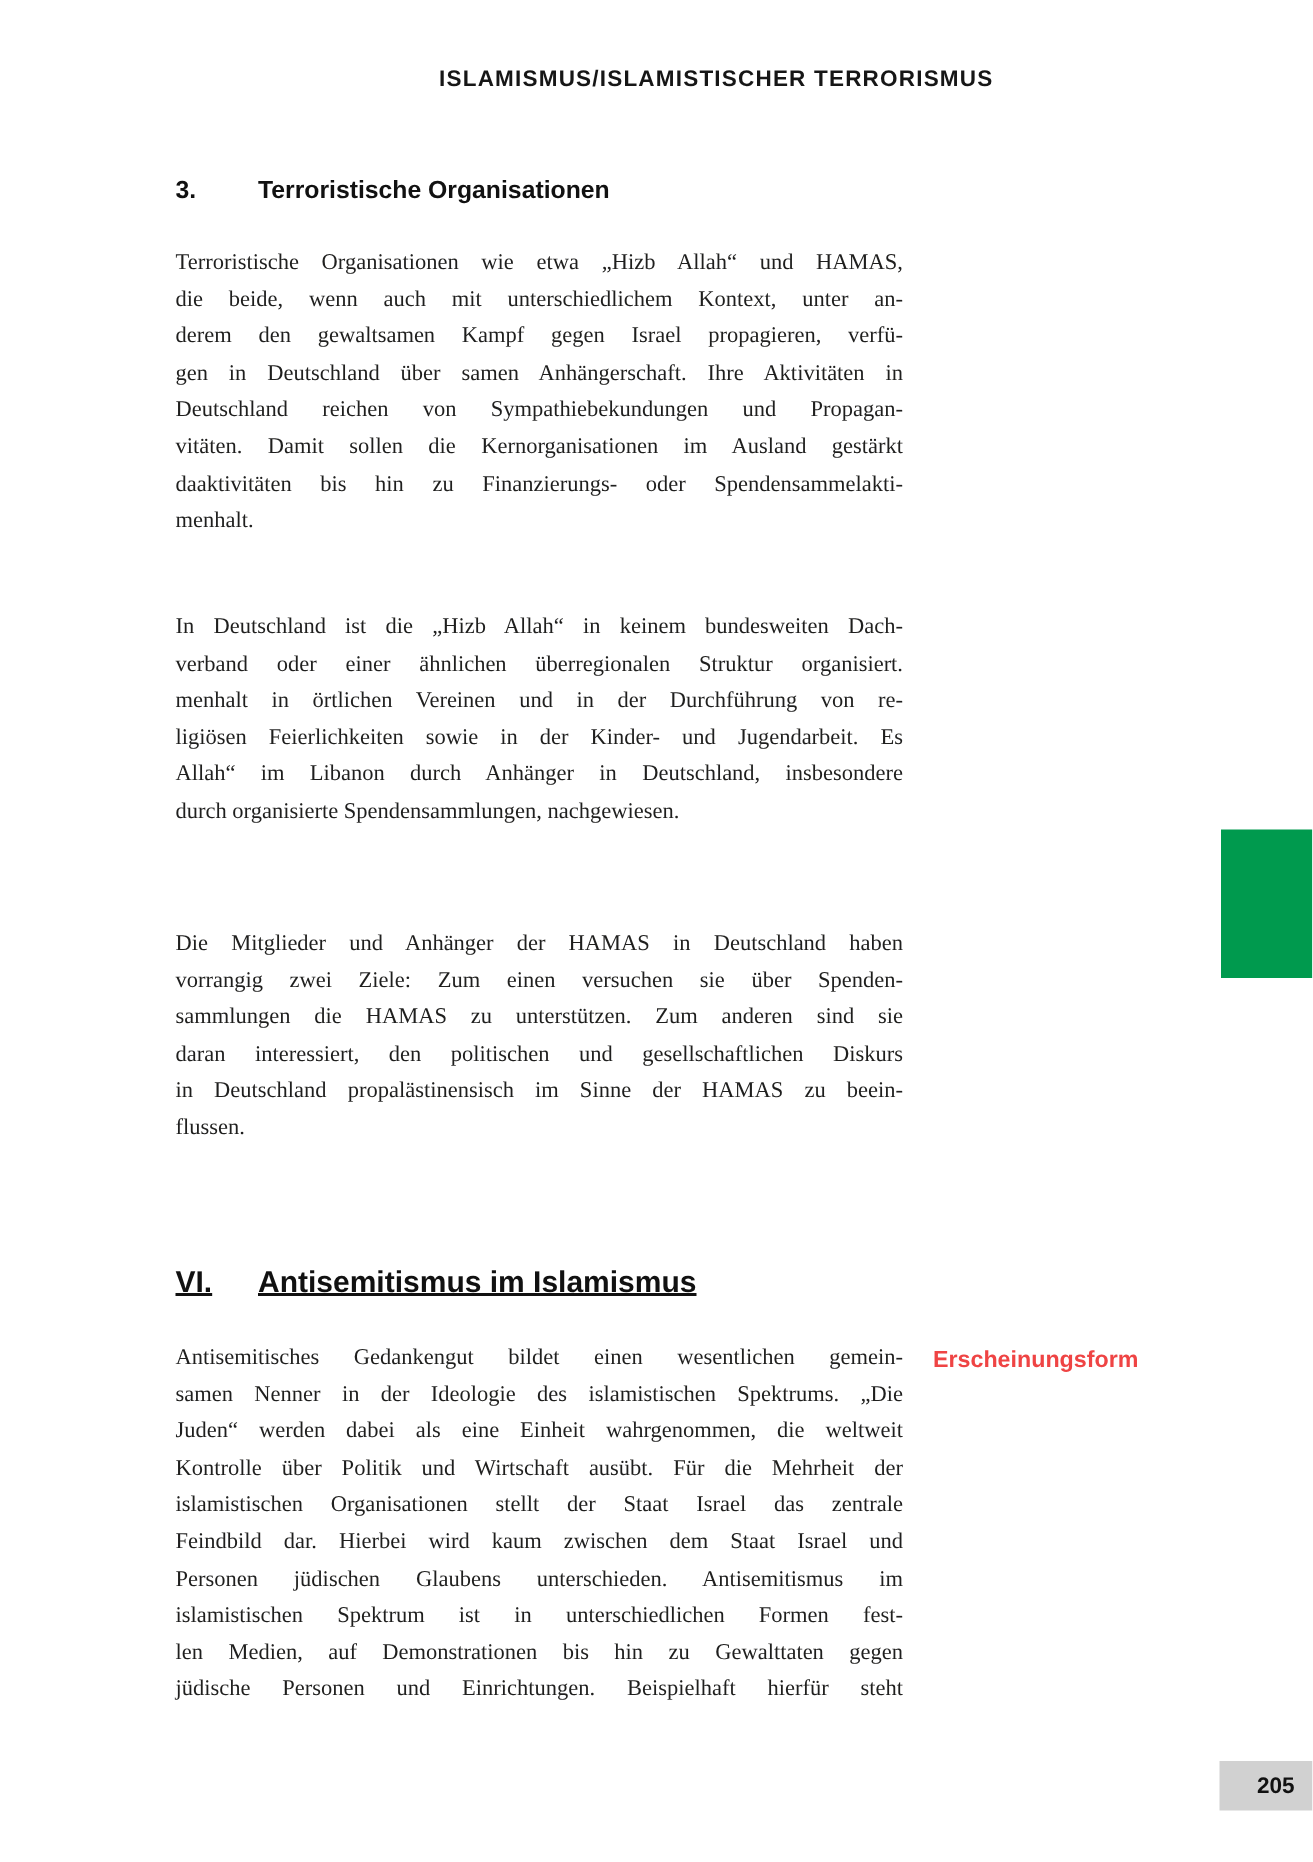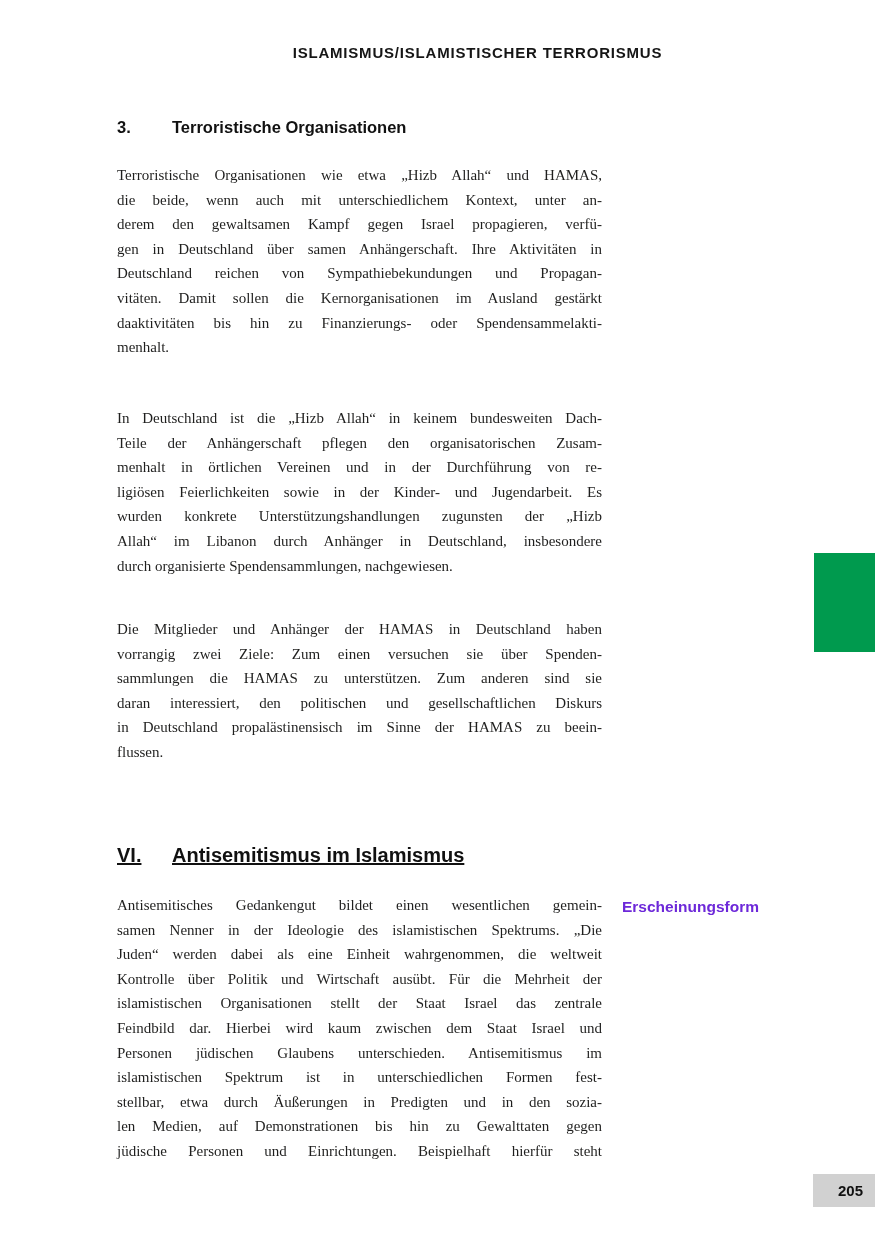--- a/index.html
+++ b/index.html
@@ -60,21 +60,21 @@
   .p2 { top: 390px; margin-top: 16px; }
   .p3 { top: 617px; }
   .p4 { top: 893px; }
   .margin-note {
     position: absolute;
     left: 622px;
     top: 898px;
     font-family: "Liberation Sans", sans-serif;
     font-weight: bold;
     font-size: 15.5px;
-    color: #6d28d9;
+    color: #ef4444;
   }
   .green-tab {
     position: absolute;
     left: 814px;
     top: 553px;
     width: 61px;
     height: 99px;
   }
   .page-number-box {
     position: absolute;
@@ -109,24 +109,23 @@
       <div class="tline">derem den gewaltsamen Kampf gegen Israel propagieren, verfü-</div>
       <div class="tline">gen in Deutschland über samen Anhängerschaft. Ihre Aktivitäten in</div>
       <div class="tline">Deutschland reichen von Sympathiebekundungen und Propagan-</div>
       <div class="tline">vitäten. Damit sollen die Kernorganisationen im Ausland gestärkt</div>
       <div class="tline">daaktivitäten bis hin zu Finanzierungs- oder Spendensammelakti-</div>
       <div class="tline tlast">menhalt.</div>
     </div>
 
   <div class="para p2">
       <div class="tline">In Deutschland ist die „Hizb Allah“ in keinem bundesweiten Dach-</div>
-      <div class="tline">Teile der Anhängerschaft pflegen den organisatorischen Zusam-</div>
+      <div class="tline">verband oder einer ähnlichen überregionalen Struktur organisiert.</div>
       <div class="tline">menhalt in örtlichen Vereinen und in der Durchführung von re-</div>
       <div class="tline">ligiösen Feierlichkeiten sowie in der Kinder- und Jugendarbeit. Es</div>
-      <div class="tline">wurden konkrete Unterstützungshandlungen zugunsten der „Hizb</div>
       <div class="tline">Allah“ im Libanon durch Anhänger in Deutschland, insbesondere</div>
       <div class="tline tlast">durch organisierte Spendensammlungen, nachgewiesen.</div>
     </div>
 
   <div class="para p3">
       <div class="tline">Die Mitglieder und Anhänger der HAMAS in Deutschland haben</div>
       <div class="tline">vorrangig zwei Ziele: Zum einen versuchen sie über Spenden-</div>
       <div class="tline">sammlungen die HAMAS zu unterstützen. Zum anderen sind sie</div>
       <div class="tline">daran interessiert, den politischen und gesellschaftlichen Diskurs</div>
       <div class="tline">in Deutschland propalästinensisch im Sinne der HAMAS zu beein-</div>
@@ -140,21 +139,20 @@
 
   <div class="para p4">
       <div class="tline">Antisemitisches Gedankengut bildet einen wesentlichen gemein-</div>
       <div class="tline">samen Nenner in der Ideologie des islamistischen Spektrums. „Die</div>
       <div class="tline">Juden“ werden dabei als eine Einheit wahrgenommen, die weltweit</div>
       <div class="tline">Kontrolle über Politik und Wirtschaft ausübt. Für die Mehrheit der</div>
       <div class="tline">islamistischen Organisationen stellt der Staat Israel das zentrale</div>
       <div class="tline">Feindbild dar. Hierbei wird kaum zwischen dem Staat Israel und</div>
       <div class="tline">Personen jüdischen Glaubens unterschieden. Antisemitismus im</div>
       <div class="tline">islamistischen Spektrum ist in unterschiedlichen Formen fest-</div>
-      <div class="tline">stellbar, etwa durch Äußerungen in Predigten und in den sozia-</div>
       <div class="tline">len Medien, auf Demonstrationen bis hin zu Gewalttaten gegen</div>
       <div class="tline">jüdische Personen und Einrichtungen. Beispielhaft hierfür steht</div>
     </div>
 
   <div class="margin-note">Erscheinungsform</div>
 
   <div class="green-tab" style="background-color: rgb(0, 154, 78);"></div>
 
   <div class="page-number-box" style="background-color: rgb(209, 209, 209);">
     <span>205</span>

